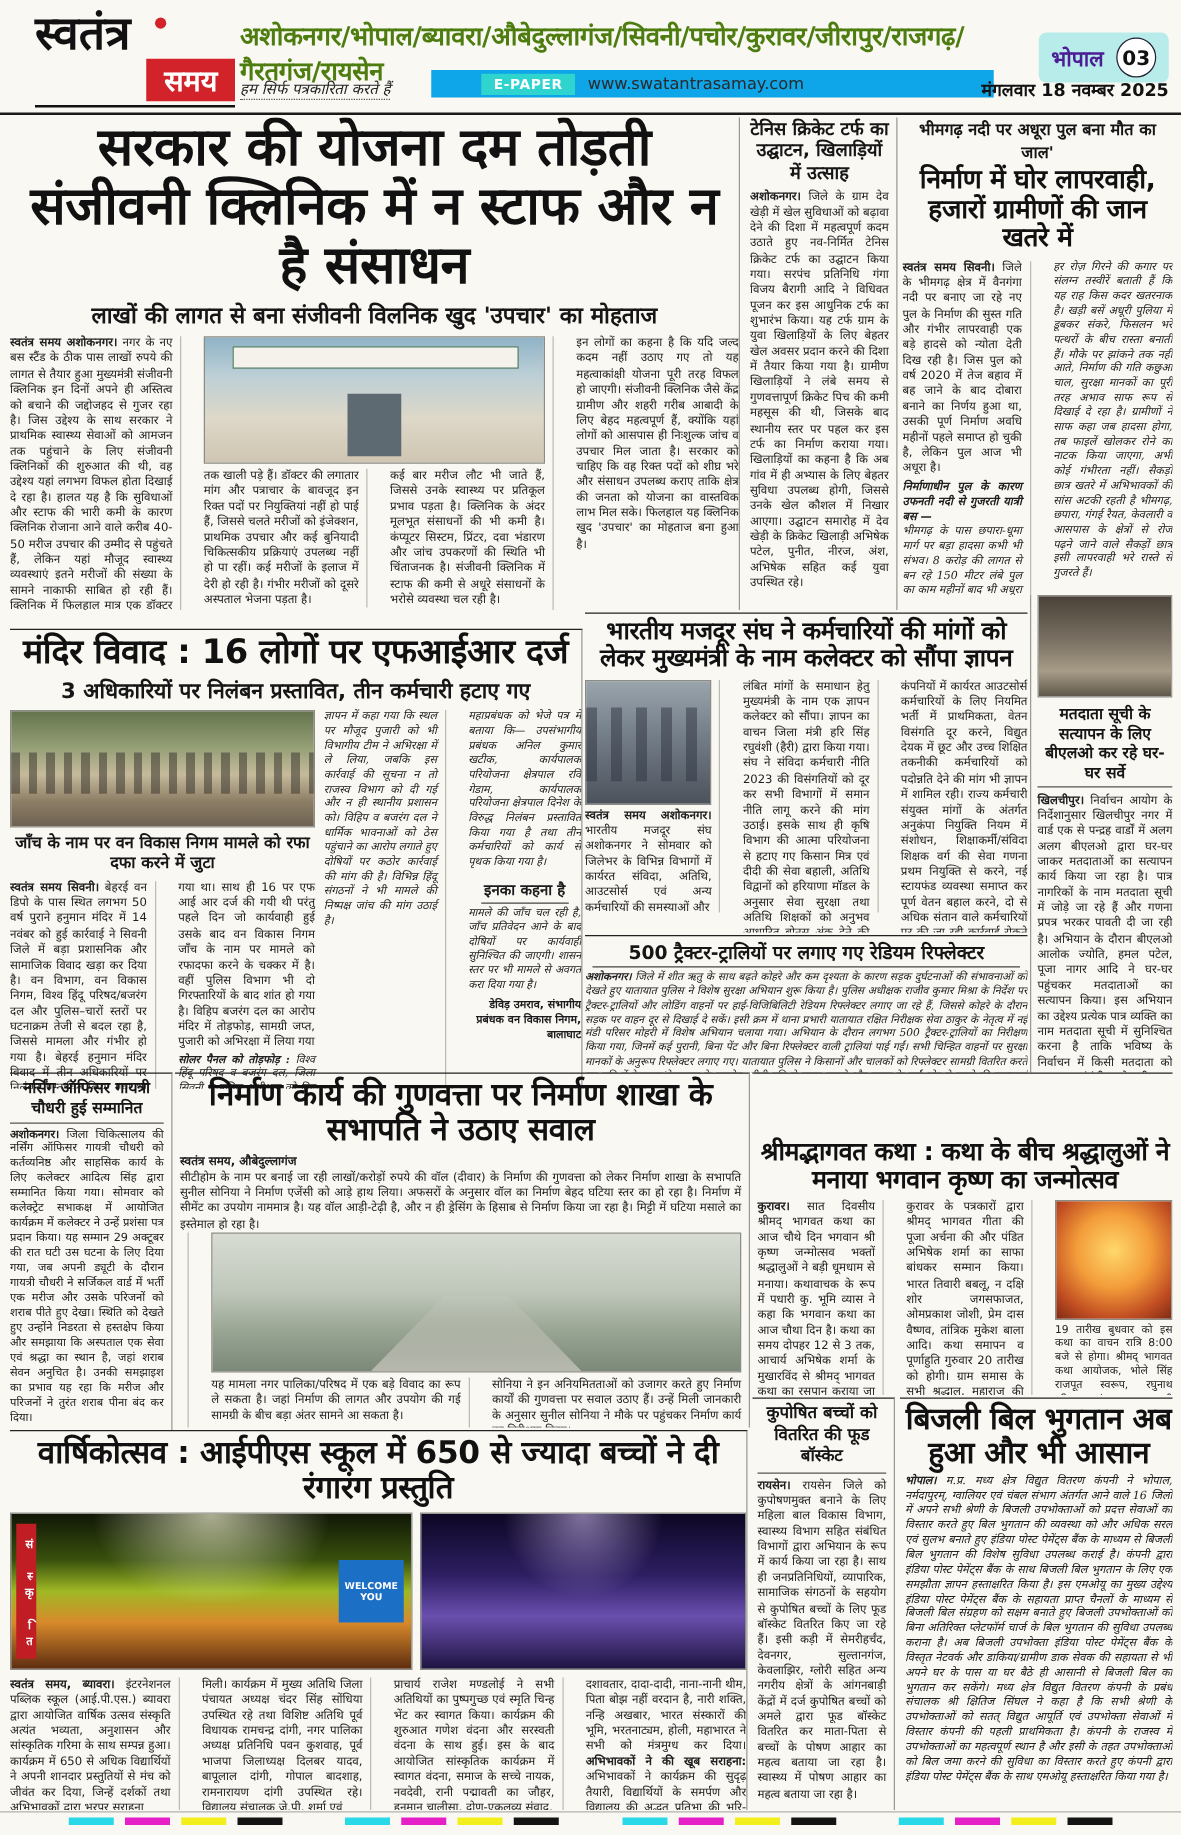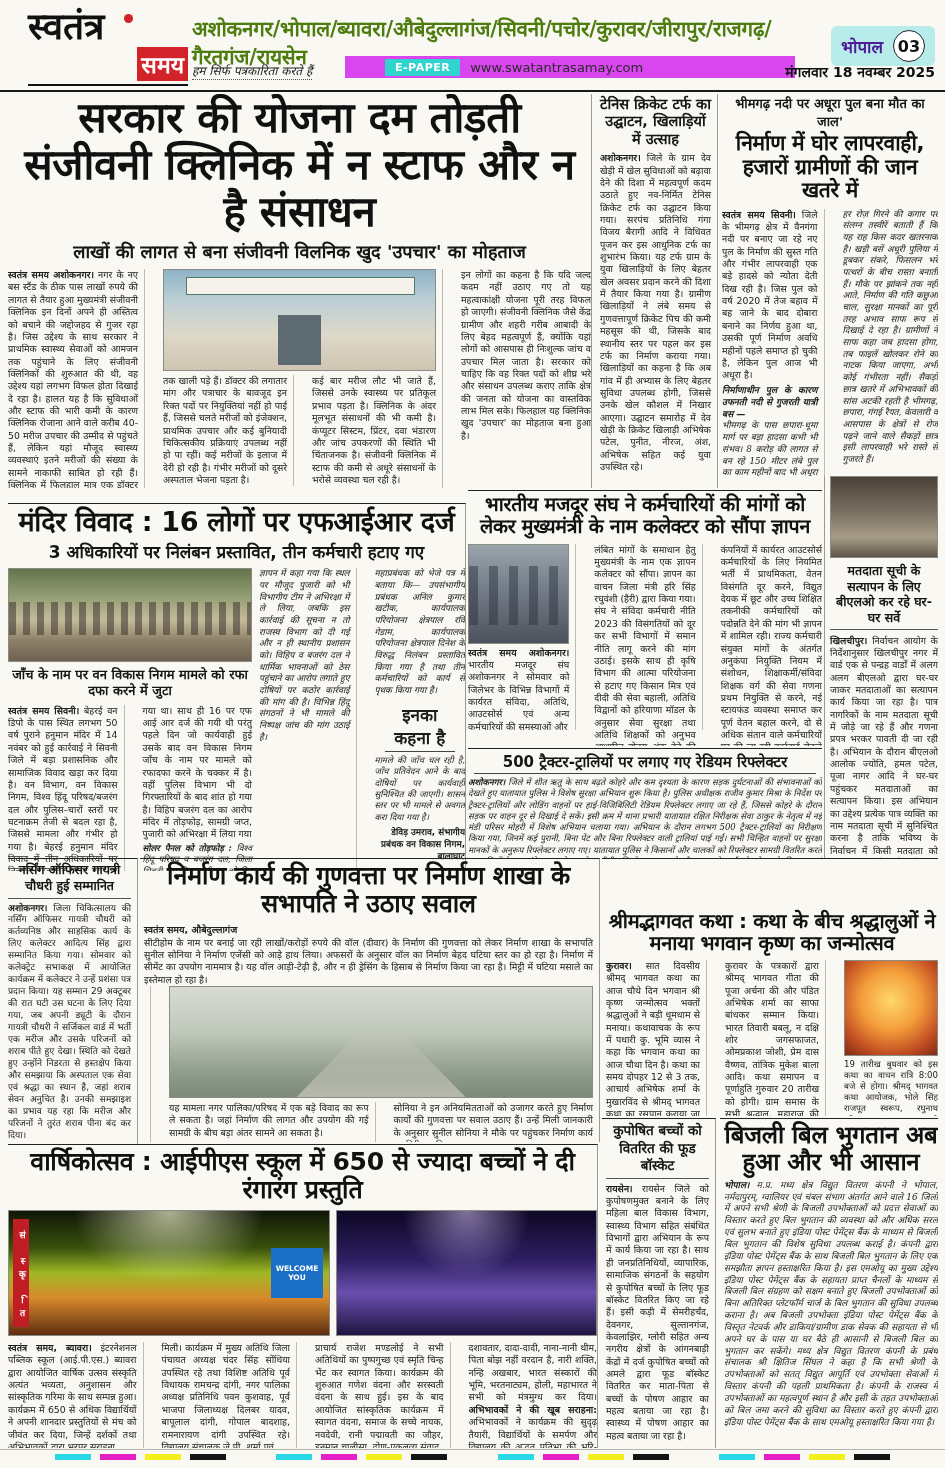--- a/index.html
+++ b/index.html
@@ -13,34 +13,34 @@
   .subhead{font-weight:700;color:#161616;text-align:center;}
   .kicker{font-weight:700;color:#161616;text-align:center;}
   .body{font-size:9.3px;line-height:1.33;text-align:justify;color:#202020;}
   .lead{font-weight:700;}
   .ser{font-family:"DejaVu Serif",serif;font-style:italic;}
   .cols{display:flex;}
   .col{flex:1;min-width:0;}
   .col + .col{border-left:1px solid #bdbcb4;margin-left:6px;padding-left:18px;}
   .photo{position:relative;width:100%;border:1px solid #8c8c86;box-sizing:border-box;}
   .caption{font-size:8.6px;line-height:1.3;text-align:justify;color:#222;}
-  .qhead{font-weight:700;font-size:17px;text-align:center;border-bottom:1px solid #444;margin:3px 10px 3px 10px;padding-bottom:2px;}
+  .qhead{font-weight:700;font-size:12px;text-align:center;border-bottom:1px solid #444;margin:3px 10px 3px 10px;padding-bottom:2px;}
   .qattr{font-weight:700;font-size:8.8px;text-align:right;margin-top:3px;}
 
   
   #mast{left:0;top:0;width:945px;height:92px;border-bottom:2px solid #1a1a1a;}
   .logo1{font-weight:900;font-size:37px;color:#111;line-height:1;position:relative;}
   .logo-dot{position:absolute;width:9px;height:9px;border-radius:50%;background:#d2232a;left:96px;top:6px;}
-  .logo2{display:inline-block;background:#d2232a;color:#fff;font-weight:900;font-size:23px;padding:1px 4px;margin-top:2px;}
+  .logo2{display:inline-block;background:#d2232a;color:#fff;font-weight:900;font-size:23px;padding:1px 14px;margin-top:2px;}
   .cities{font-weight:700;font-size:20.5px;color:#4d7c0f;letter-spacing:-.2px;}
   .edition-badge{position:absolute;right:10px;top:26px;background:#b7ecea;border-radius:6px;display:flex;align-items:center;gap:10px;padding:4px 10px;}
   .edition-name{font-weight:900;font-size:17px;color:#4c1d95;}
   .page-circle{background:#fff;border:1.5px solid #223;border-radius:50%;width:30px;height:30px;display:flex;align-items:center;justify-content:center;font-weight:900;font-size:16px;color:#111;}
   .tagline{font-size:12px;font-style:italic;color:#232323;border-bottom:1px dotted #555;display:inline-block;}
-  .graybar{position:absolute;left:345px;top:56px;width:450px;height:22px;background:#d946ef;display:flex;align-items:center;gap:10px;}
+  .graybar{position:absolute;left:345px;top:56px;width:450px;height:22px;background:#0ea5e9;display:flex;align-items:center;gap:10px;}
   .epaper{background:#2fd4cf;color:#fff;font-weight:700;font-size:11px;padding:2px 10px;margin-left:40px;letter-spacing:.5px;cursor:pointer;}
   .website{font-size:13px;color:#2a2a2a;font-weight:500;}
   .dateline{position:absolute;right:10px;top:62px;font-weight:700;font-size:14px;color:#111;}
 
   
   .ph-clinic{background:linear-gradient(180deg,#8fb3c6 0%,#bccfd6 30%,#ded8c8 65%,#cfc5b2 100%);}
   .ph-clinic::before{content:"";position:absolute;left:8%;top:7%;width:84%;height:16%;background:#f4f2ea;border:1px solid #4e7c68;}
   .ph-clinic::after{content:"";position:absolute;left:42%;top:45%;width:16%;height:50%;background:#5d6a72;}
   .ph-crowd{background:linear-gradient(180deg,#64744c 0%,#96a077 32%,#c5ba9b 55%,#8d7f66 78%,#6e6152 100%);}
   .ph-crowd::after{content:"";position:absolute;top:36%;left:0;right:0;height:36%;

